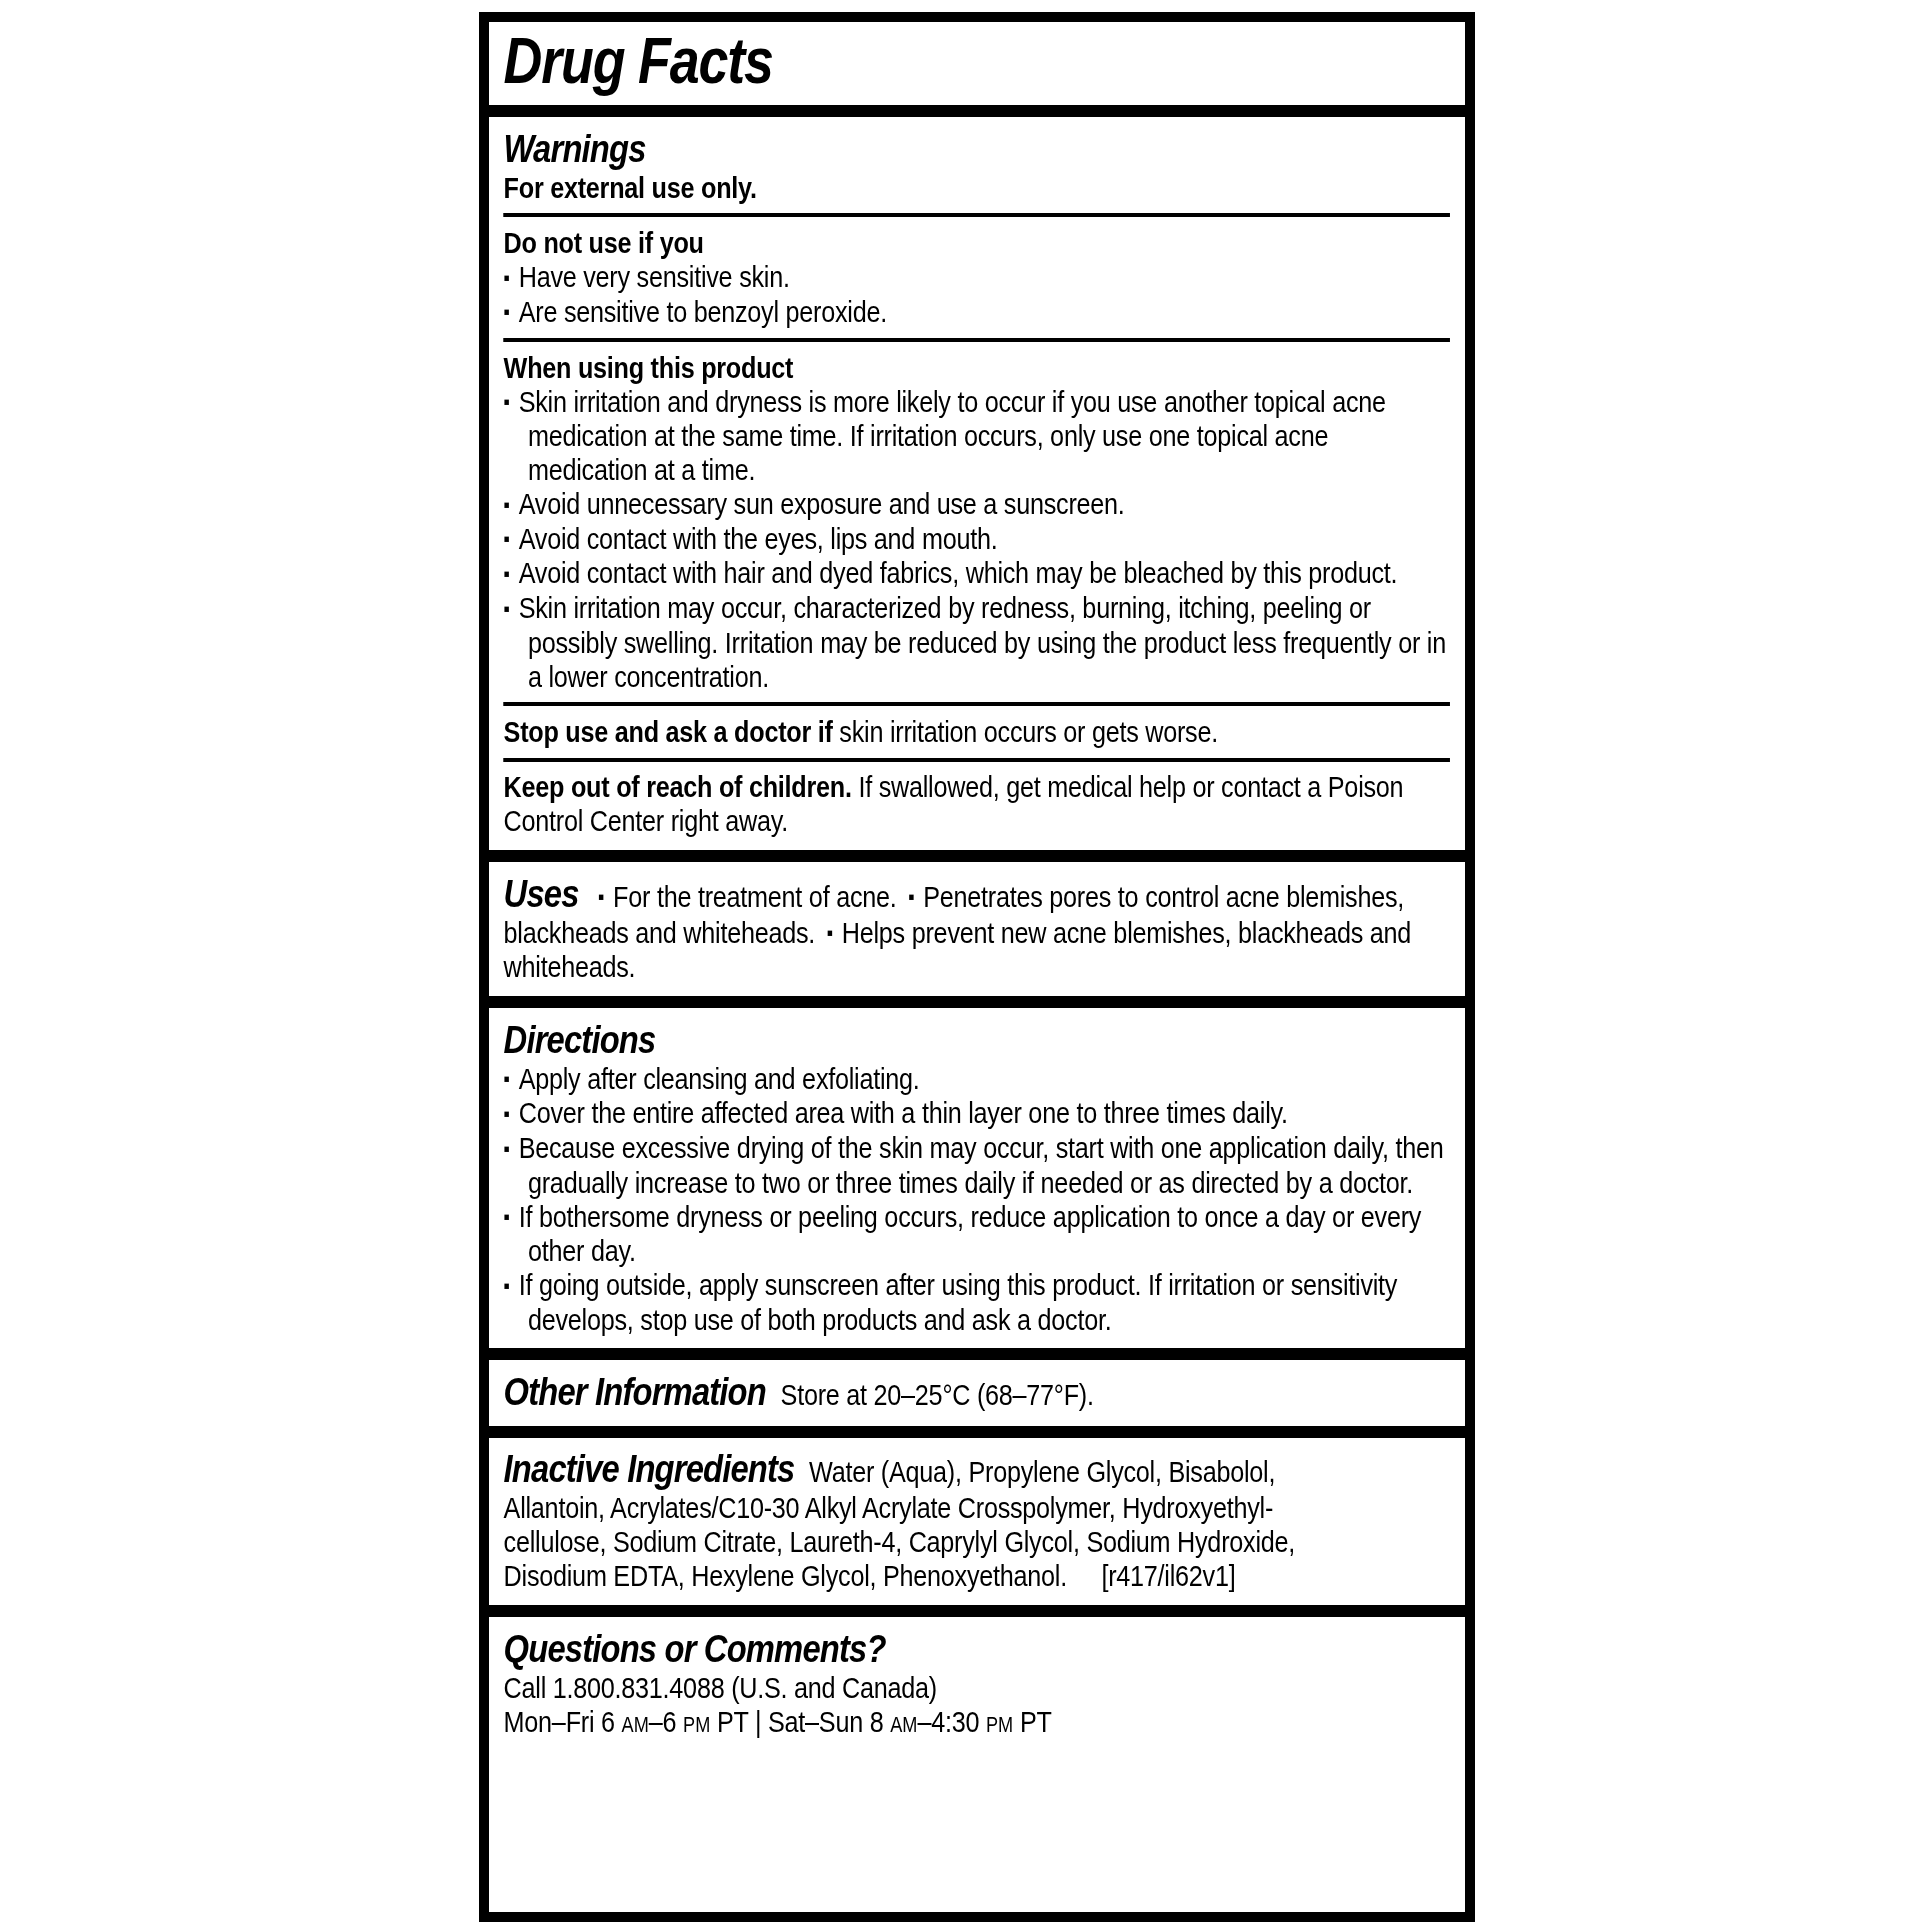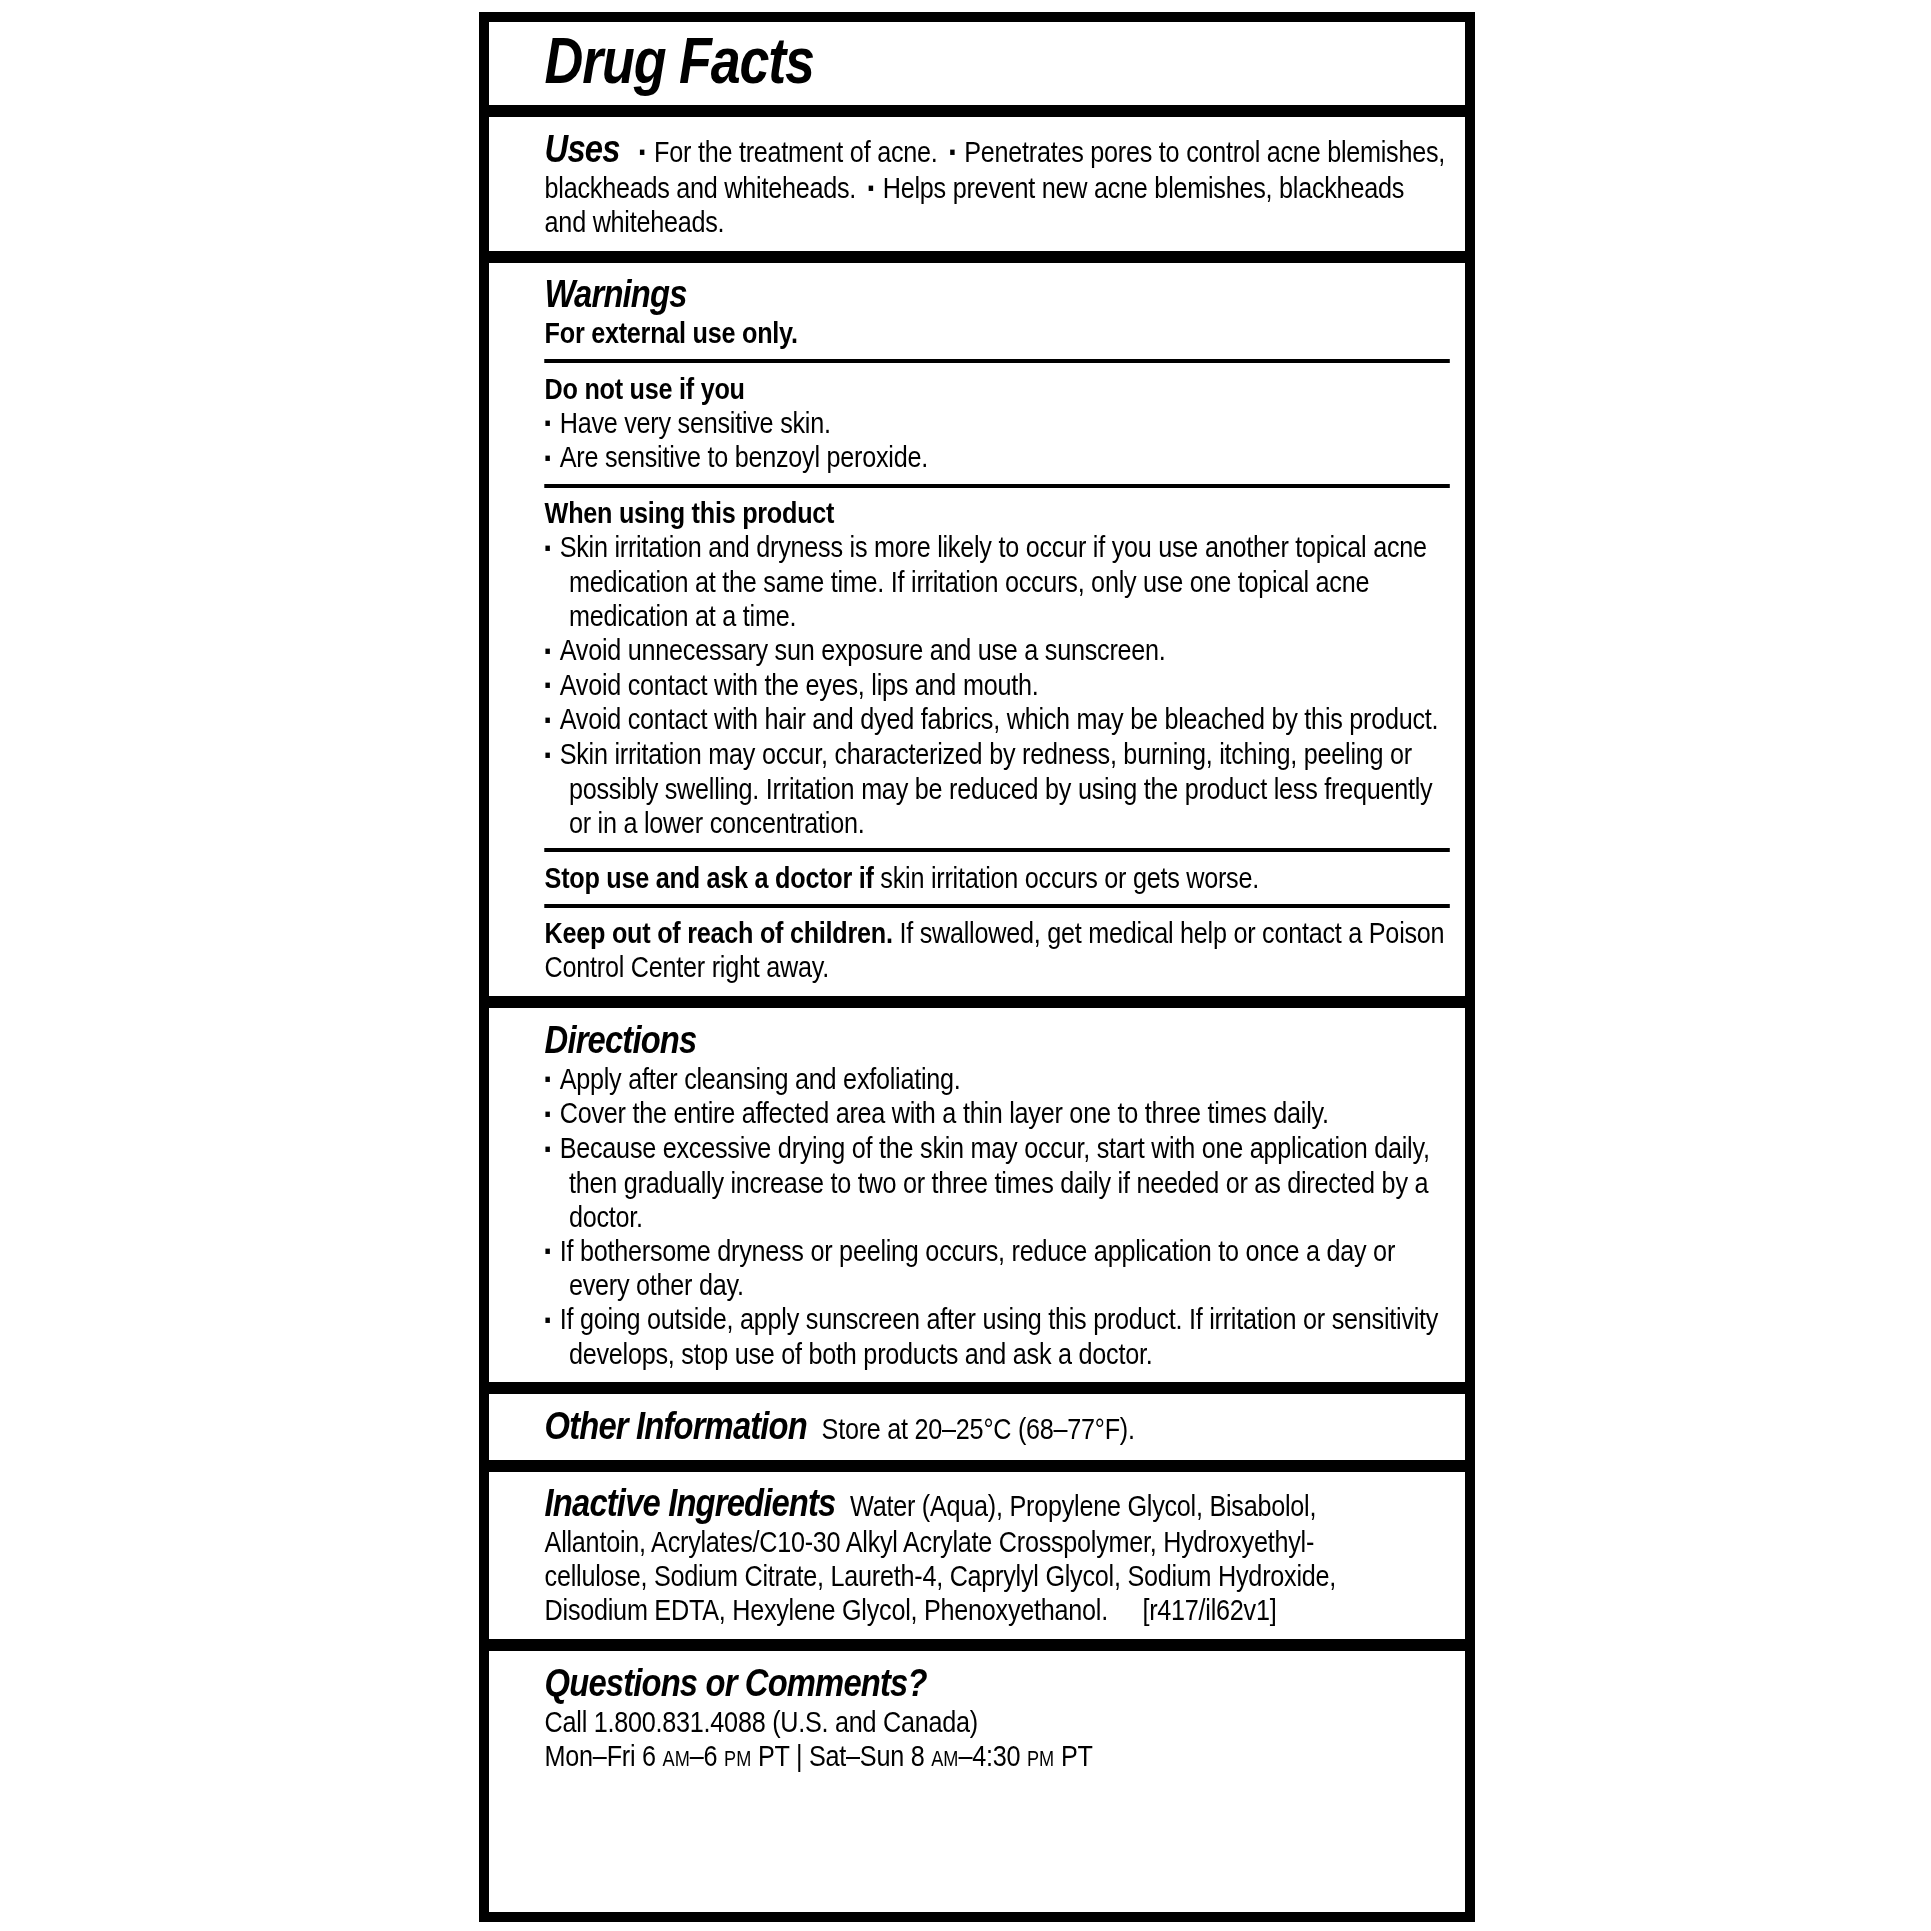--- a/index.html
+++ b/index.html
@@ -1,20 +1,20 @@
 <!DOCTYPE html>
 <html><head>
 <meta charset="utf-8">
 <style>
   html,body{margin:0;padding:0;background:#ffffff;}
   .page{position:relative;width:1931px;height:1931px;background:#ffffff;overflow:hidden;
         font-family:"Liberation Sans","DejaVu Sans",sans-serif;color:#000;}
   .label{position:absolute;left:479px;top:11.6px;width:996px;height:1910px;
          box-sizing:border-box;border:10.6px solid #000;background:#fff;overflow:hidden;}
-  .sec{overflow:hidden;padding-left:41px;}
+  .sec{overflow:hidden;}
   .sec + .sec{border-top:12.6px solid #000;}
   
   .cx{width:119%;transform:scaleX(0.84);transform-origin:0 0;
       padding:9.7px 17.4px 11.6px 17.4px;box-sizing:border-box;
       font-size:30px;line-height:34px;letter-spacing:-0.3px;}
   .h1{font-size:64px;line-height:64px;font-weight:bold;font-style:italic;
       letter-spacing:-1.4px;margin:0;}
   .h2{font-size:39px;line-height:44px;font-weight:bold;font-style:italic;
       letter-spacing:-1px;}
   .inl{margin-right:17.4px;}
@@ -42,30 +42,20 @@
 
     <section class="sec titlesec">
       <div class="cx">
         <h1 class="h1">Drug Facts</h1>
       </div>
     </section>
 
 
     <section class="sec">
       <div class="cx">
-        <p class="flow">
-          <span class="h2 inl">Uses</span><span class="b">▪</span><span>For the treatment of acne.</span>
-          <span class="b">▪</span><span>Penetrates pores to control acne blemishes, blackheads and whiteheads.</span>
-          <span class="b">▪</span><span>Helps prevent new acne blemishes, blackheads and whiteheads.</span>
-        </p>
-      </div>
-    </section>
-
-    <section class="sec">
-      <div class="cx">
         <div class="h2">Warnings</div>
         <p class="bold">For external use only.</p>
 
         <hr class="thin">
 
         <p class="bold">Do not use if you</p>
         <div class="li"><span class="b">▪</span><span>Have very sensitive skin.</span></div>
         <div class="li"><span class="b">▪</span><span>Are sensitive to benzoyl peroxide.</span></div>
 
         <hr class="thin">
@@ -77,20 +67,30 @@
         <div class="li"><span class="b">▪</span><span>Avoid contact with hair and dyed fabrics, which may be bleached by this product.</span></div>
         <div class="li"><span class="b">▪</span><span>Skin irritation may occur, characterized by redness, burning, itching, peeling or possibly swelling. Irritation may be reduced by using the product less frequently or in a lower concentration.</span></div>
 
         <hr class="thin">
 
         <p><span class="bold">Stop use and ask a doctor if</span><span> skin irritation occurs or gets worse.</span></p>
 
         <hr class="thin">
 
         <p><span class="bold">Keep out of reach of children.</span><span> If swallowed, get medical help or contact a Poison Control Center right away.</span></p>
+      </div>
+    </section>
+
+    <section class="sec">
+      <div class="cx">
+        <p class="flow">
+          <span class="h2 inl">Uses</span><span class="b">▪</span><span>For the treatment of acne.</span>
+          <span class="b">▪</span><span>Penetrates pores to control acne blemishes, blackheads and whiteheads.</span>
+          <span class="b">▪</span><span>Helps prevent new acne blemishes, blackheads and whiteheads.</span>
+        </p>
       </div>
     </section>
 
     <section class="sec">
       <div class="cx">
         <div class="h2">Directions</div>
         <div class="li"><span class="b">▪</span><span>Apply after cleansing and exfoliating.</span></div>
         <div class="li"><span class="b">▪</span><span>Cover the entire affected area with a thin layer one to three times daily.</span></div>
         <div class="li"><span class="b">▪</span><span>Because excessive drying of the skin may occur, start with one application daily, then gradually increase to two or three times daily if needed or as directed by a doctor.</span></div>
         <div class="li"><span class="b">▪</span><span>If bothersome dryness or peeling occurs, reduce application to once a day or every other day.</span></div>

